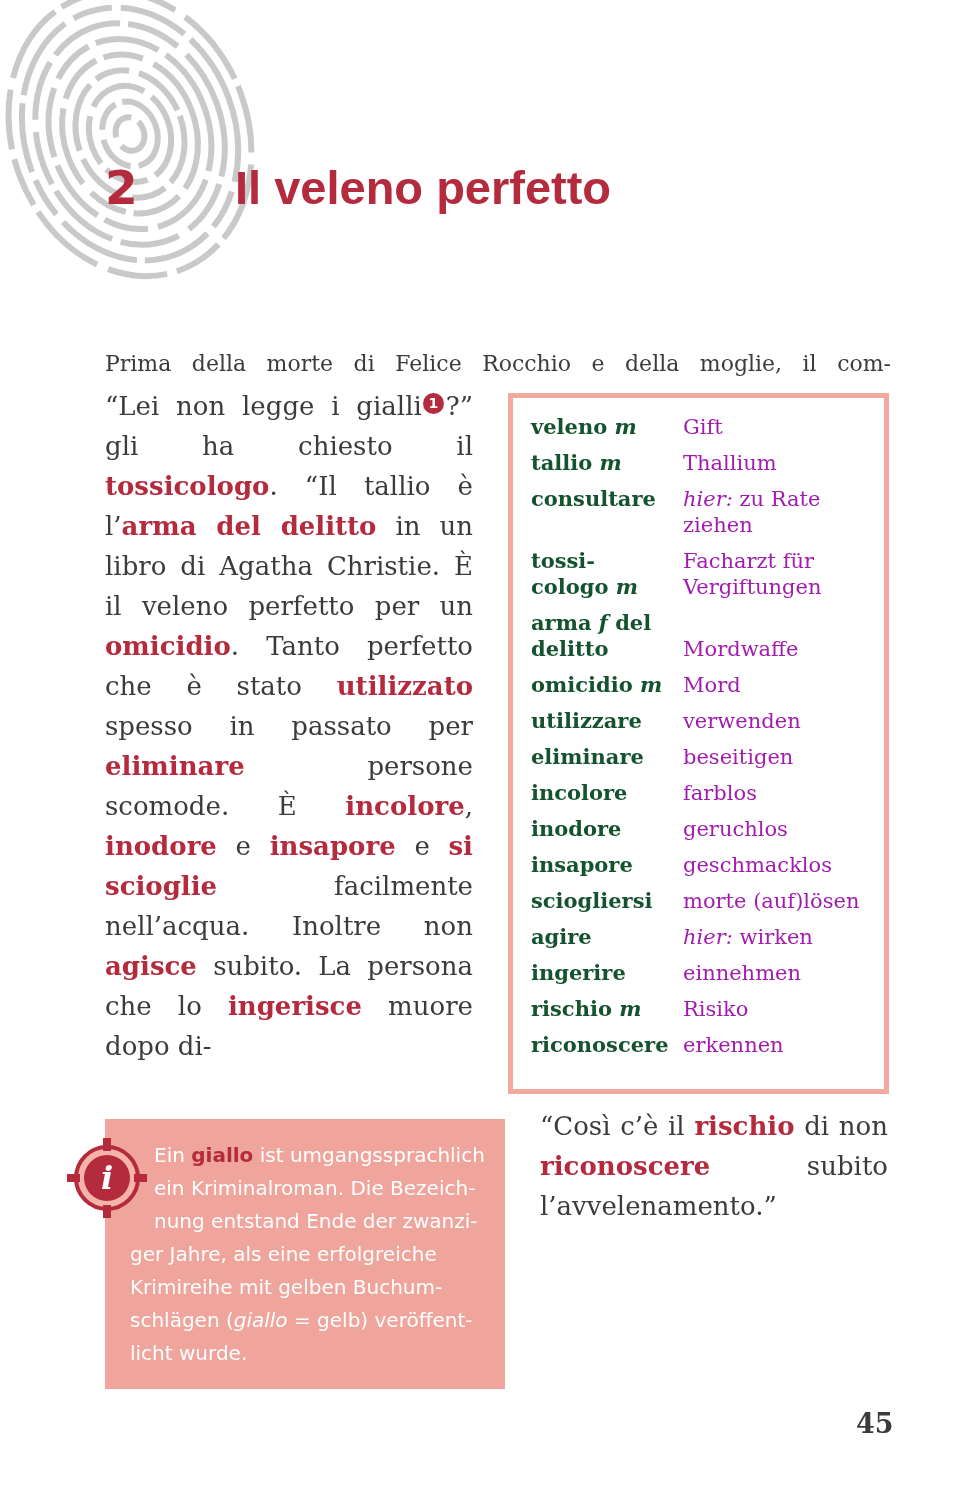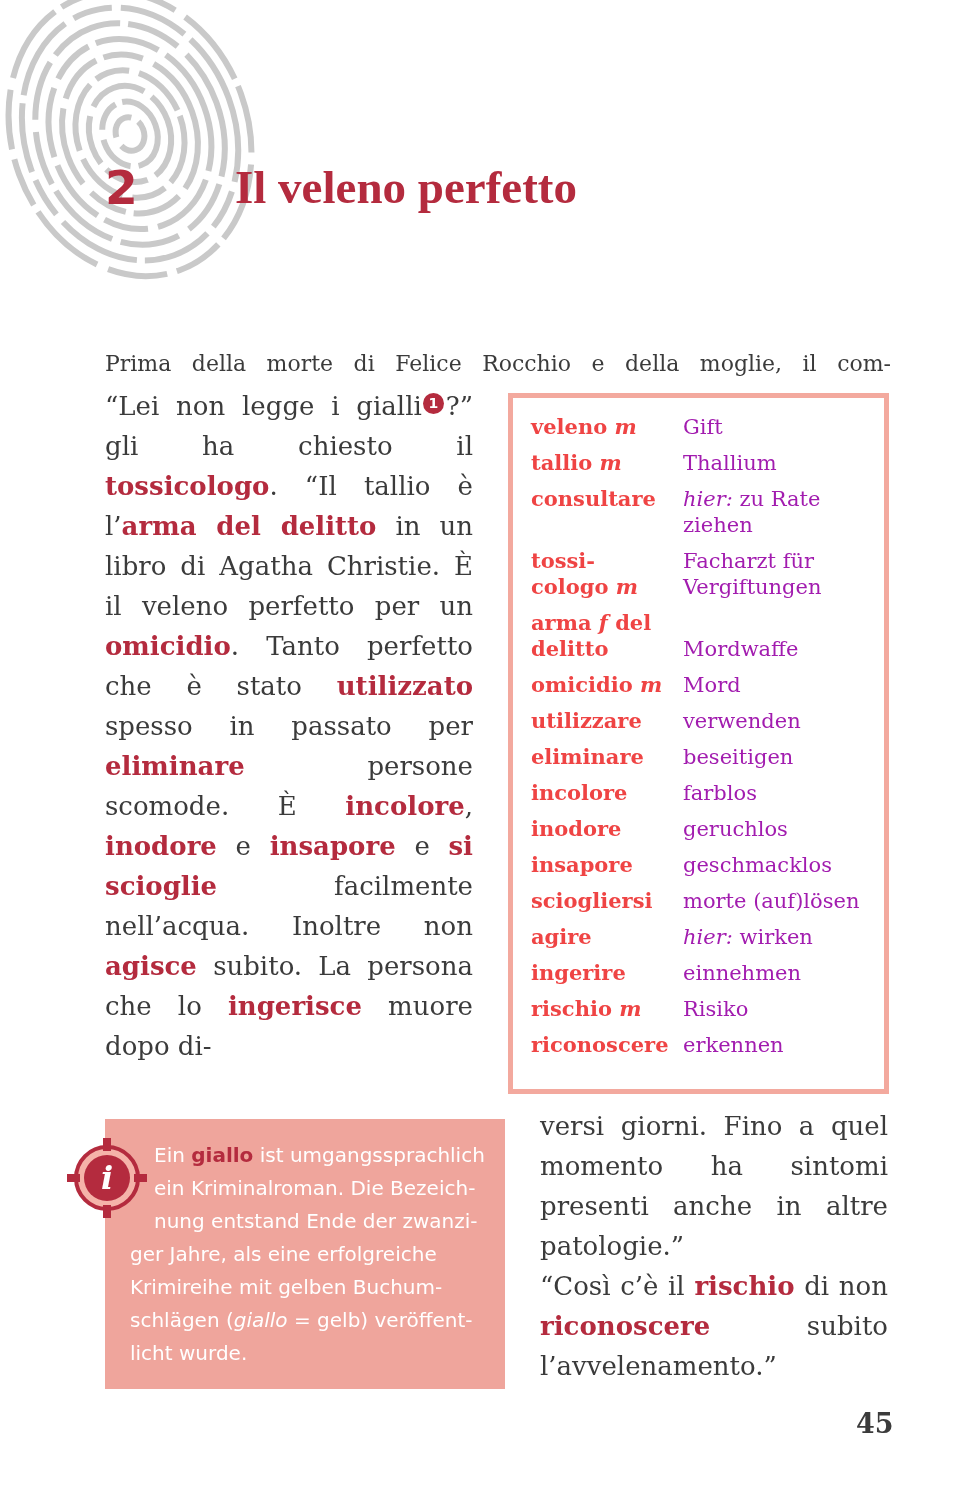--- a/index.html
+++ b/index.html
@@ -27,21 +27,21 @@
     font-weight:bold;
     font-size:47px;
     color:#b42b3e;
   }
   .page-title{
     position:absolute;
     left:235px;
     top:160px;
     z-index:2;
     margin:0;
-    font-family:Liberation Serif, serif;
+    font-family:Liberation Sans, sans-serif;
     font-weight:bold;
     font-size:47px;
     color:#b42b3e;
   }
   .intro-line{
     position:absolute;
     left:105px;
     top:344px;
     width:786px;
     z-index:2;
@@ -102,21 +102,21 @@
     display:flex;
     align-items:flex-start;
     margin-bottom:10px;
     font-size:21px;
     line-height:26px;
   }
   .vocab-row.align-bottom{align-items:flex-end;justify-content:flex-end;}
   .vocab-term{
     flex:0 0 152px;
     width:152px;
-    color:#ef4444;
+    color:#14532d;
     font-weight:bold;
   }
   .vocab-de{flex:1;color:#a21caf;}
   .info-box{
     position:absolute;
     left:105px;
     top:1119px;
     width:400px;
     height:270px;
     box-sizing:border-box;
@@ -277,19 +277,18 @@
       <div class="tick tick-w"></div>
       <div class="tick tick-e"></div>
       <div class="icon-core">i</div>
     </div>
     <div class="info-text">
       <div class="info-float"></div>
     <span>Ein </span><span class="accent-bold">giallo</span><span> ist umgangssprachlich</span><br><span>ein Kriminalroman. Die Bezeich-</span><br><span>nung entstand Ende der zwanzi-</span><br><span>ger Jahre, als eine erfolgreiche</span><br><span>Krimireihe mit gelben Buchum-</span><br><span>schlägen (</span><span class="italic">giallo</span><span> = gelb) veröffent-</span><br><span>licht wurde.</span></div>
   </div>
 
   <div class="right-column">
-      <p class="body-para"><span>versi giorni. Fino a quel momento ha sintomi presenti anche in altre patologie.”</span></p>
       <p class="body-para"><span>“Così c’è il </span><span class="accent-bold">rischio</span><span> di non </span><span class="accent-bold">riconoscere</span><span> subito l’avvelenamento.”</span></p>
     </div>
 
   <div class="page-number">45</div>
 
 </div>
 
 </body></html>

